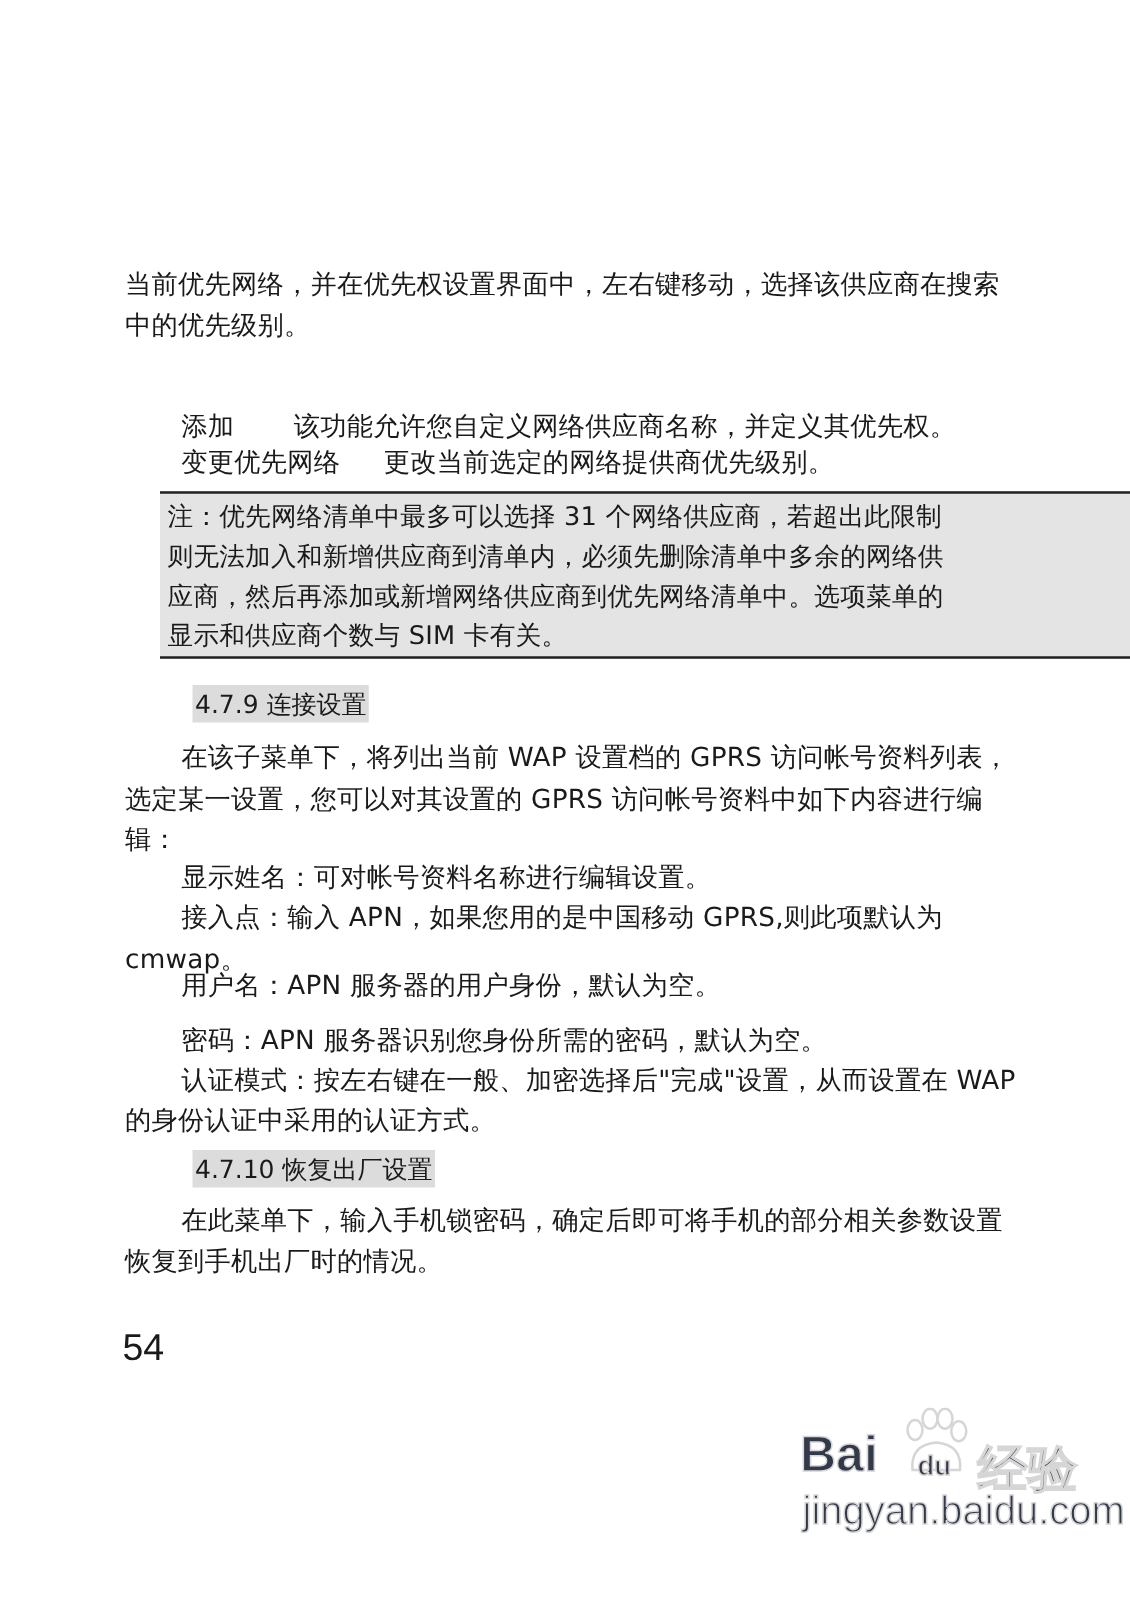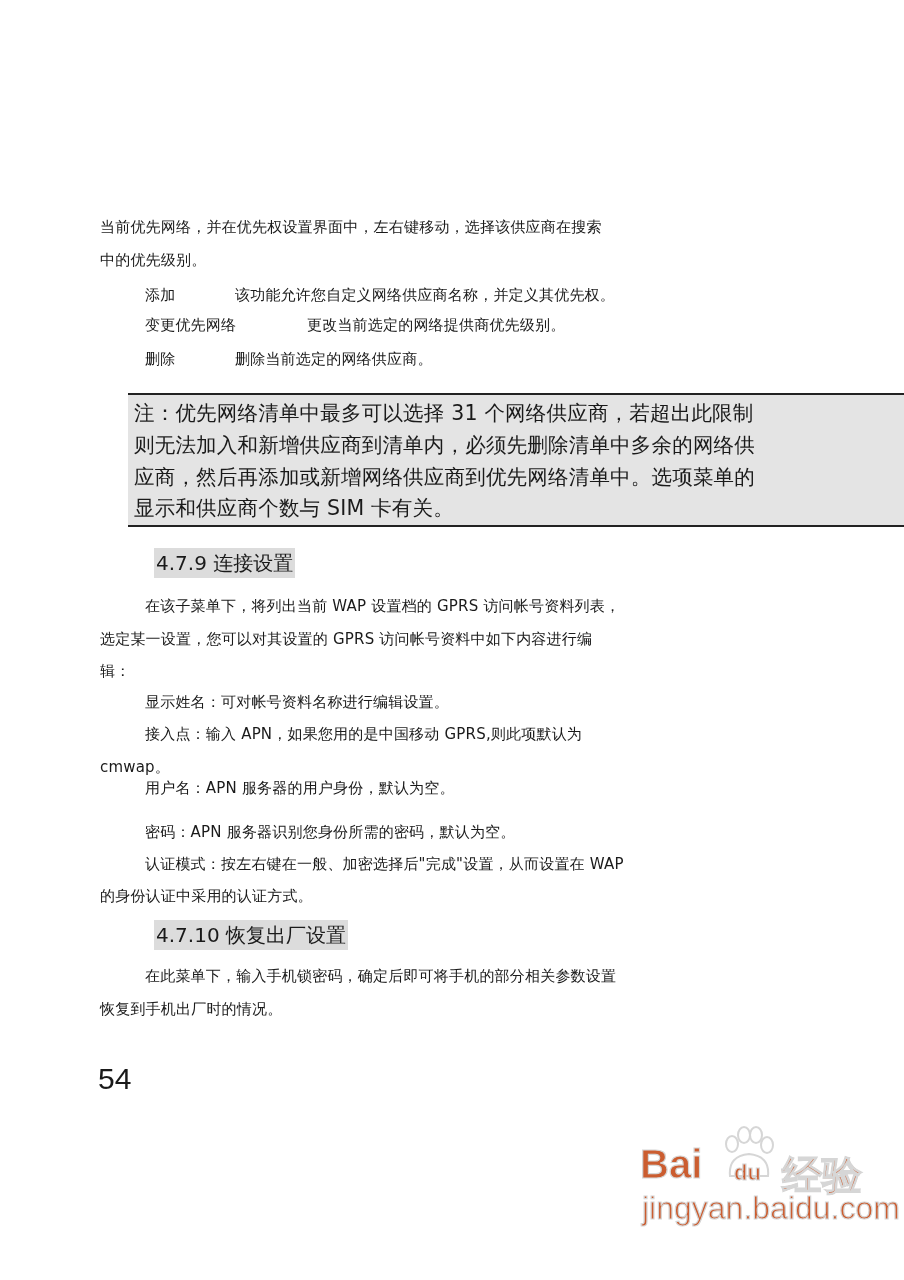--- a/index.html
+++ b/index.html
@@ -1,32 +1,32 @@
 <!DOCTYPE html>
 <html><head>
   <meta charset="utf-8">
   <style>
     html, body { margin: 0; padding: 0; }
     body {
       width: 904px; height: 1280px; background: #ffffff; position: relative; overflow: hidden;
       font-family: "DejaVu Sans", "Liberation Sans", sans-serif; color: #1a1a1a;
     }
-    .line { position: absolute; font-size: 15px; line-height: 28px; white-space: nowrap; letter-spacing: 0.2px; }
-    .term { display: inline-block; }
+    .line { position: absolute; font-size: 21px; line-height: 28px; white-space: nowrap; letter-spacing: 0.2px; }
+    .term { display: inline-block; margin-top: 46px; }
     .note {
       position: absolute; left: 128px; top: 393px; width: 788px; height: 134px;
       background: #e4e4e4; border-top: 2px solid #222; border-bottom: 2px solid #222; box-sizing: border-box;
     }
     .note .line { left: 6px; font-size: 20.5px; }
     .heading {
       position: absolute; background: #dcdcdc; font-size: 20px; line-height: 30px; padding: 0 2px; white-space: nowrap;
     }
     .page-num { position: absolute; left: 98px; top: 1062px; font-size: 30px; font-family: "Liberation Sans", sans-serif; }
     .watermark { position: absolute; left: 640px; top: 1140px; width: 240px; height: 100px; opacity: 0.85; }
-    .wm-text { position: absolute; font-family: "Liberation Sans", sans-serif; color: #c2410c;
+    .wm-text { position: absolute; font-family: "Liberation Sans", sans-serif; color: #0f172a;
       -webkit-text-stroke: 1.2px #cfcfcf; font-weight: bold; }
   </style>
 </head>
 <body>
 
 <div>
   <div class="line" style="left:100px; top:213px;">当前优先网络，并在优先权设置界面中，左右键移动，选择该供应商在搜索</div>
   <div class="line" style="left:100px; top:246px;">中的优先级别。</div>
 
   <div class="line" style="left:145px; top:281px;">

